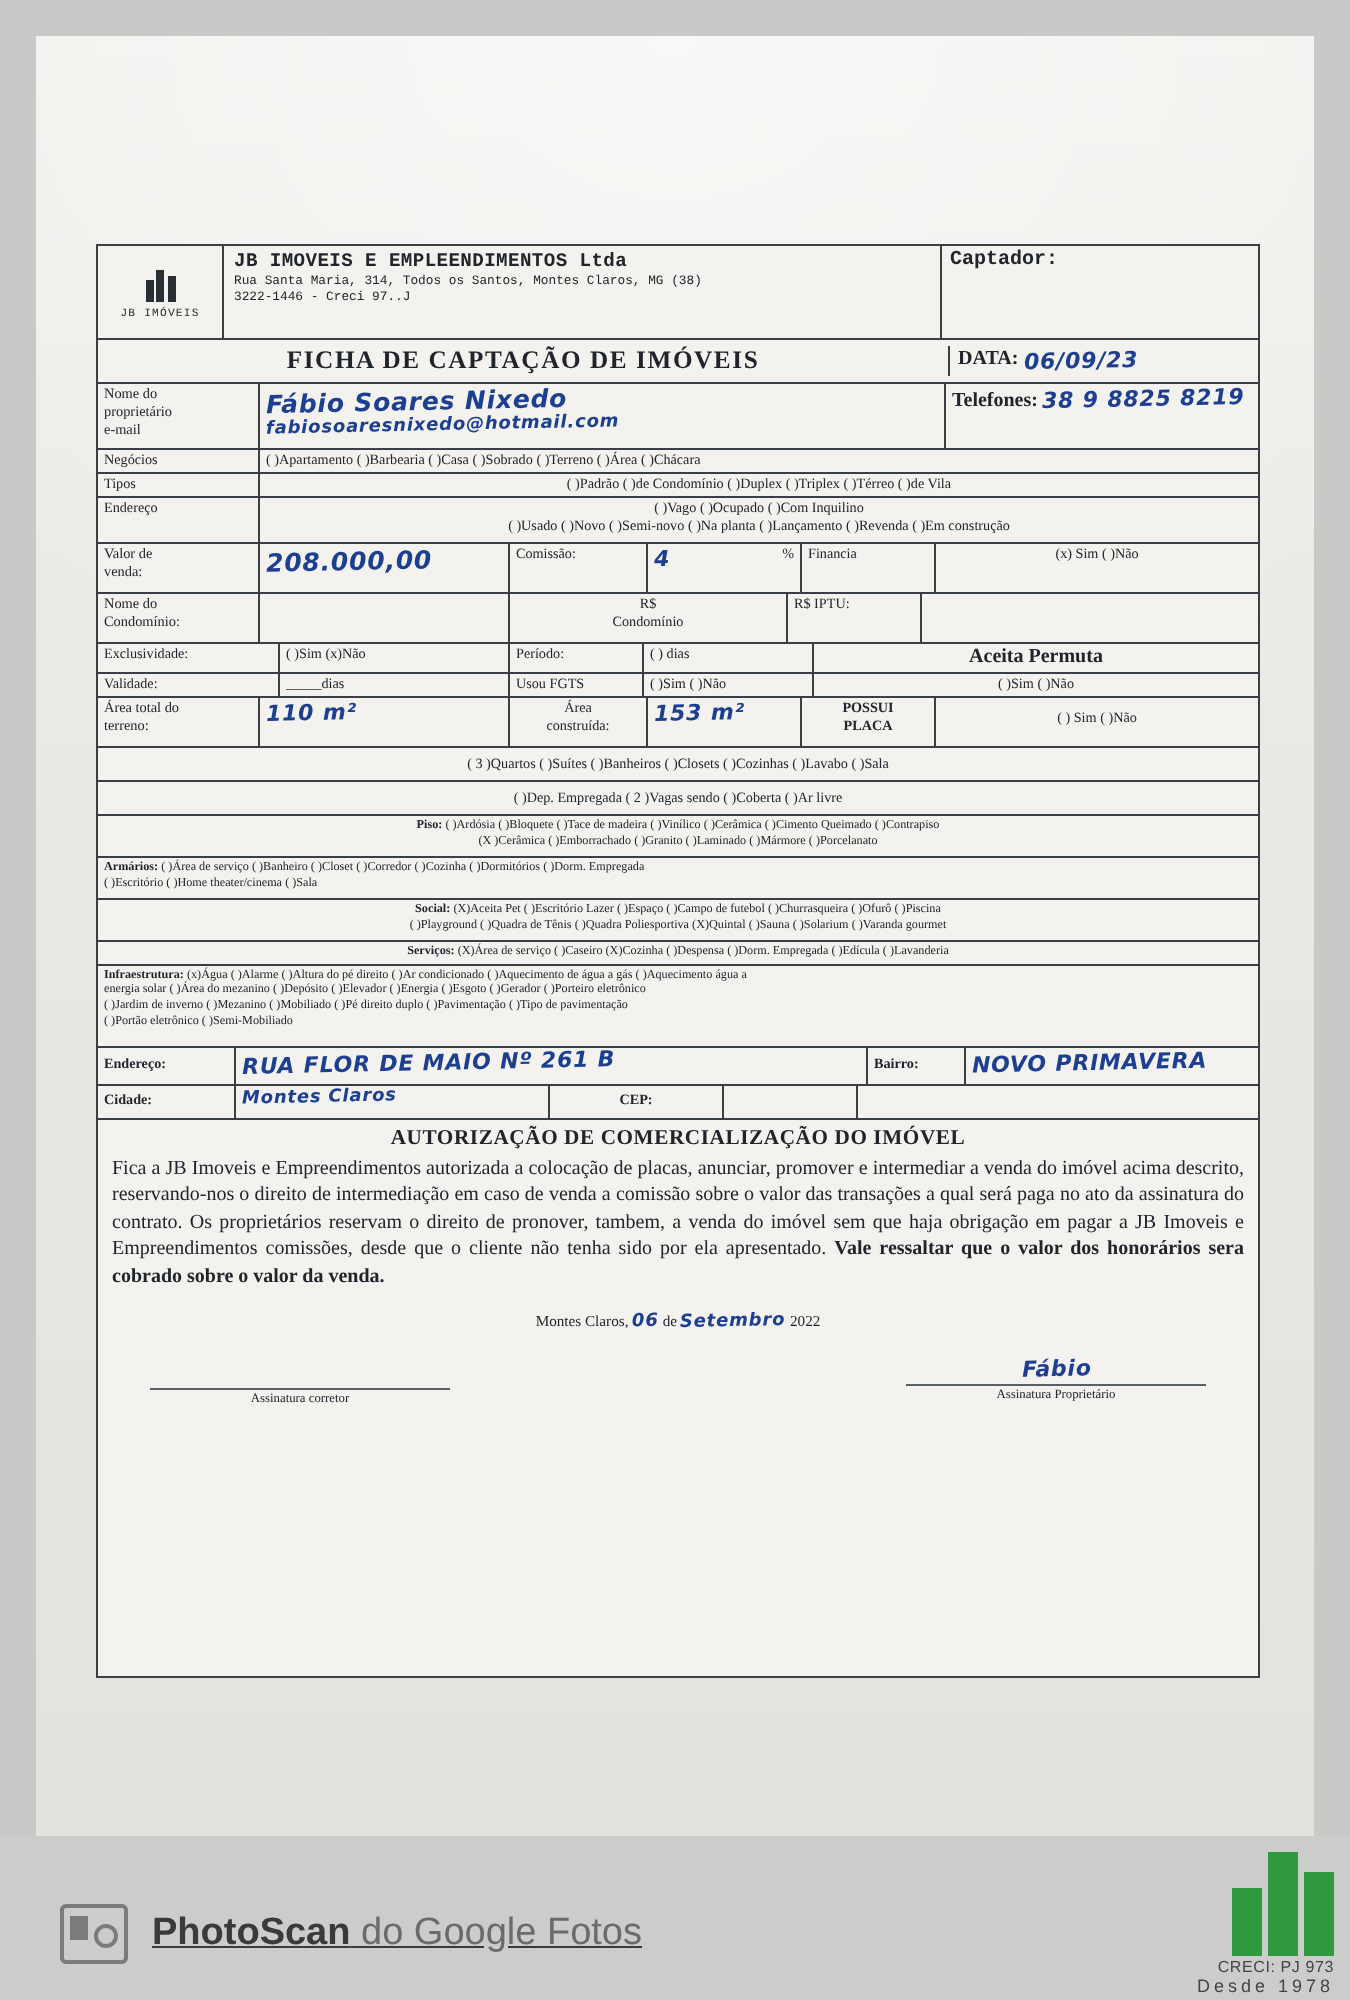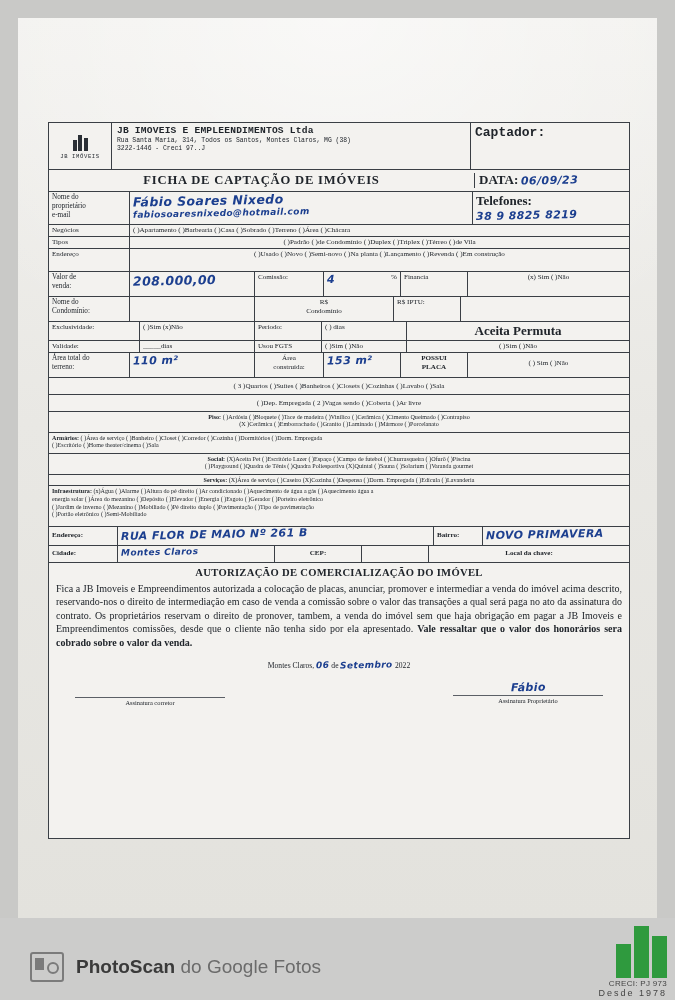--- a/index.html
+++ b/index.html
@@ -30,21 +30,21 @@
     background:#f3f2ef;
     border:1.2px solid #3a3f45;
     color:#20252b;
     font-size:7.1px;
     line-height:1.25;
   }
   .row{display:flex;border-bottom:1px solid #3a3f45;}
   .row:last-child{border-bottom:none;}
   .cell{padding:1px 3px;position:relative;}
   .vb{border-right:1px solid #3a3f45;}
-  .lbl{font-size:13px;font-weight:bold;}
+  .lbl{font-size:10px;font-weight:bold;}
   .lbl-n{font-size:7.2px;}
   .center{text-align:center;}
   .bold{font-weight:bold;}
   
   .hw{
     font-family:"DejaVu Sans", sans-serif;
     color:#1c3f8f;
     font-style:italic;
     font-weight:bold;
     letter-spacing:.4px;
@@ -87,21 +87,21 @@
     font-size:42px;font-weight:bold;color:rgba(120,130,140,.13);
     letter-spacing:7px;pointer-events:none;white-space:nowrap;
     font-family:"Liberation Sans",sans-serif;
   }
   
   #bottombar{position:absolute;left:0;bottom:0;width:675px;height:82px;background:#cccccb;}
   #ps-wrap{position:absolute;left:30px;bottom:18px;display:flex;align-items:center;gap:12px;}
   #ps-icon{width:30px;height:26px;border:2.4px solid #7b7b7b;border-radius:3px;position:relative;background:#cccccb;}
   #ps-icon:before{content:"";position:absolute;left:3px;top:4px;width:9px;height:12px;background:#7b7b7b;}
   #ps-icon:after{content:"";position:absolute;right:3px;top:8px;width:8px;height:8px;border:2px solid #7b7b7b;border-radius:50%;}
-  #ps-text{font-family:"Liberation Sans",sans-serif;font-size:19px;color:#3a3a3a;}
+  #ps-text{font-family:"Liberation Sans",sans-serif;font-size:19px;color:#3a3a3a;text-decoration:underline;}
   #ps-text .light{color:#6b6b6b;}
   
   #jb{position:absolute;right:8px;bottom:2px;text-align:right;font-family:"Liberation Sans",sans-serif;}
   #jb-bars{display:flex;align-items:flex-end;gap:3px;justify-content:flex-end;height:58px;}
   #jb-bars i{display:block;width:15px;background:#2f9a3e;}
   #jb-creci{font-size:8px;color:#444;letter-spacing:.3px;margin-top:1px;}
   #jb-name{font-size:23px;font-weight:bold;color:#1b1b1b;line-height:1;}
   #jb-since{font-size:9px;color:#444;letter-spacing:2px;}
 </style>
 </head>
@@ -180,20 +180,25 @@
         <span class="opt">( )Triplex</span>
         <span class="opt">( )Térreo</span>
         <span class="opt">( )de Vila</span>
       </div>
     </div>
 
     <div class="row" style="height:22px">
       <div class="cell vb lbl-col">Endereço</div>
       <div class="cell center" style="flex:1">
         <div>
+          <span class="opt">( )Vago</span>
+          <span class="opt">( )Ocupado</span>
+          <span class="opt">( )Com Inquilino</span>
+        </div>
+        <div>
           <span class="opt">( )Usado</span>
           <span class="opt">( )Novo</span>
           <span class="opt">( )Semi-novo</span>
           <span class="opt">( )Na planta</span>
           <span class="opt">( )Lançamento</span>
           <span class="opt">( )Revenda</span>
           <span class="opt">( )Em construção</span>
         </div>
       </div>
     </div>
@@ -428,21 +433,20 @@
       </div>
     </div>
 
     <div class="row" style="height:16px">
       <div class="cell vb bold" style="width:62px;padding-top:3px">Cidade:</div>
       <div class="cell vb" style="width:150px">
         <span class="hw hw-sm">Montes Claros</span>
       </div>
       <div class="cell vb bold center" style="width:80px;padding-top:3px">CEP:</div>
       <div class="cell vb" style="width:60px"></div>
-      <div class="cell bold center" style="flex:1;padding-top:3px">Local da chave:</div>
     </div>
 
     <div id="auth-title">AUTORIZAÇÃO DE COMERCIALIZAÇÃO DO IMÓVEL</div>
     <div id="auth-body">
       <span>Fica a JB Imoveis e Empreendimentos autorizada a colocação de placas, anunciar, promover e intermediar a venda do imóvel acima descrito, reservando-nos o direito de intermediação em caso de venda a comissão sobre o valor das transações a qual será paga no ato da assinatura do contrato. Os proprietários reservam o direito de pronover, tambem, a venda do imóvel sem que haja obrigação em pagar a JB Imoveis e Empreendimentos comissões, desde que o cliente não tenha sido por ela apresentado. </span><b>Vale ressaltar que o valor dos honorários sera cobrado sobre o valor da venda.</b>
     </div>
 
     <div style="text-align:center;padding-top:9px;font-size:7.6px">
       <span>Montes Claros,</span>
       <span class="hw hw-sm">06</span>

